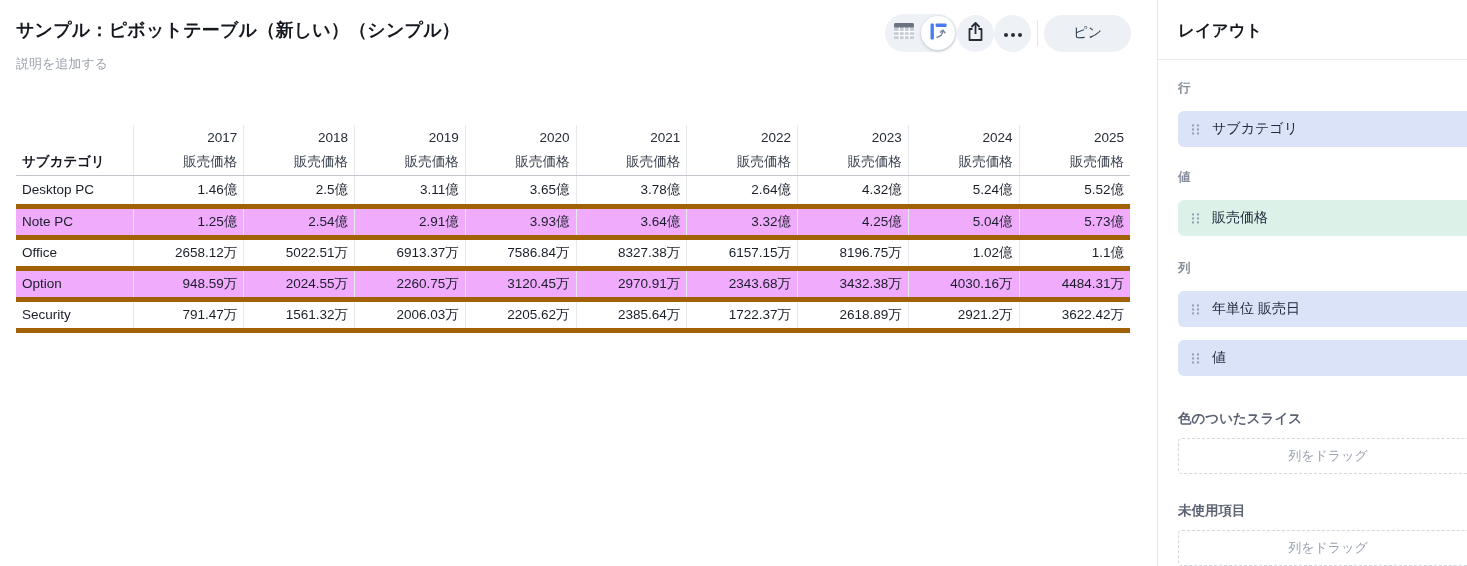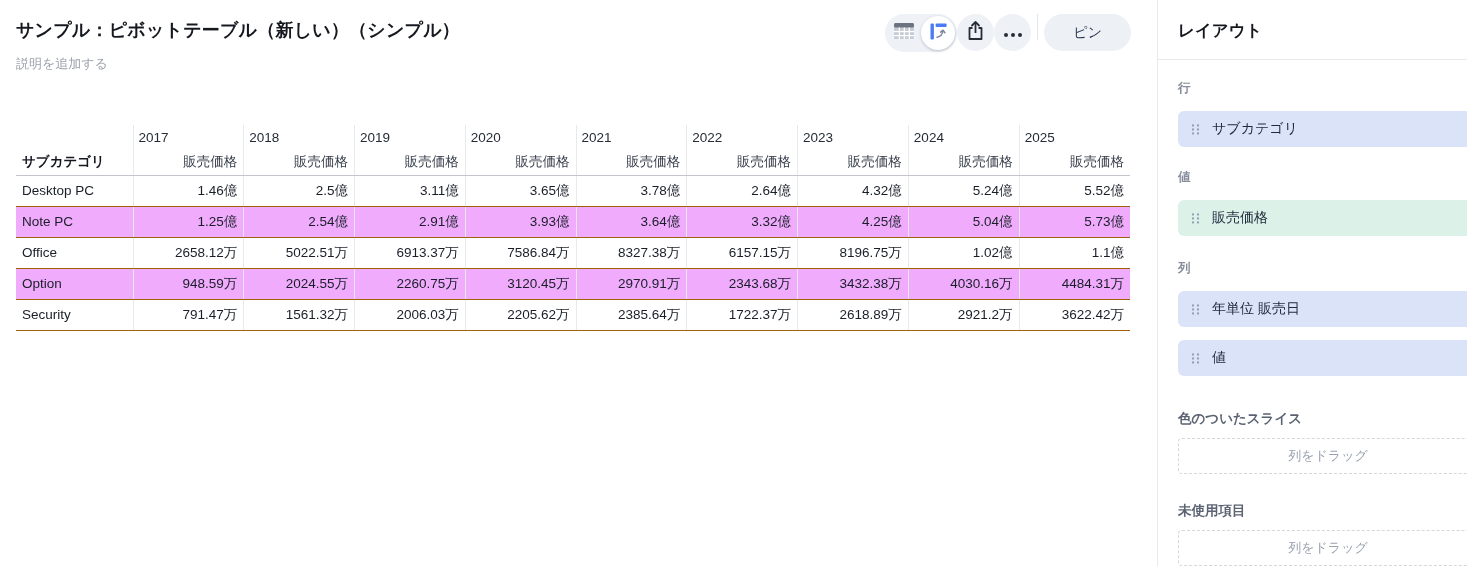--- a/index.html
+++ b/index.html
@@ -18,21 +18,21 @@
     font-size: 18px; font-weight: 700; color: #15181f; letter-spacing: .2px;
   }
   .page-subtitle {
     position: absolute; left: 16px; top: 55px;
     font-size: 13px; color: #9ba1ab; cursor: pointer;
   }
 
   
   .toolbar {
     position: absolute; top: 14px; right: 26px;
-    display: flex; gap: 0;
+    display: flex; align-items: center; gap: 0;
   }
   .seg {
     display: flex; align-items: center; background: #eef1f6;
     border-radius: 19px; padding: 2px; height: 38px;
   }
   .seg-btn {
     width: 34px; height: 34px; border-radius: 50%;
     display: flex; align-items: center; justify-content: center; cursor: pointer;
   }
   .seg-btn.active { background: #ffffff; box-shadow: 0 1px 3px rgba(40,50,70,.25); }
@@ -54,25 +54,25 @@
   .pivot-caption .sep { margin: 0 9px; color: #3a4150; }
 
   
   table.pivot {
     position: absolute; left: 16px; top: 125px; width: 1114px;
     border-collapse: collapse; table-layout: fixed;
     font-size: 13.5px; color: #191e28;
   }
   table.pivot td { padding: 0 6px; overflow: hidden; white-space: nowrap; }
   tr.year-row td { height: 25px; text-align: left; padding-left: 5px; color: #262c37; }
-  tr.year-row td.cell-data { border-left: 1px solid #e7e9ec; }
+  tr.year-row td.cell-data { border-left: 1px solid #e7e9ec; text-align: right; }
   tr.sub-row td { height: 25px; border-bottom: 1px solid #c2c6cc; }
   tr.sub-row td.row-hdr { font-weight: 700; color: #15181f; }
   tr.sub-row td.cell-data { text-align: right; color: #343b48; border-left: 1px solid #e7e9ec; }
-  tr.data-row td { height: 31px; border-bottom: 1px solid #a16207; }
+  tr.data-row td { height: 31px; border-bottom: 5px solid #a16207; }
   tr.data-row td.cell-data { text-align: right; border-left: 1px solid #e7e9ec; }
   tr.data-row.zebra td { background: #f0abfc; }
 
   
   .sidebar {
     position: absolute; left: 1157px; top: 0; width: 341px; height: 566px;
     border-left: 1px solid #e7e9ed; background: #ffffff;
   }
   .sb-title { margin: 20px 20px 0; font-size: 16.5px; font-weight: 700; color: #14171e; }
   .sb-divider { margin-top: 17px; height: 1px; background: #e7e9ed; }

